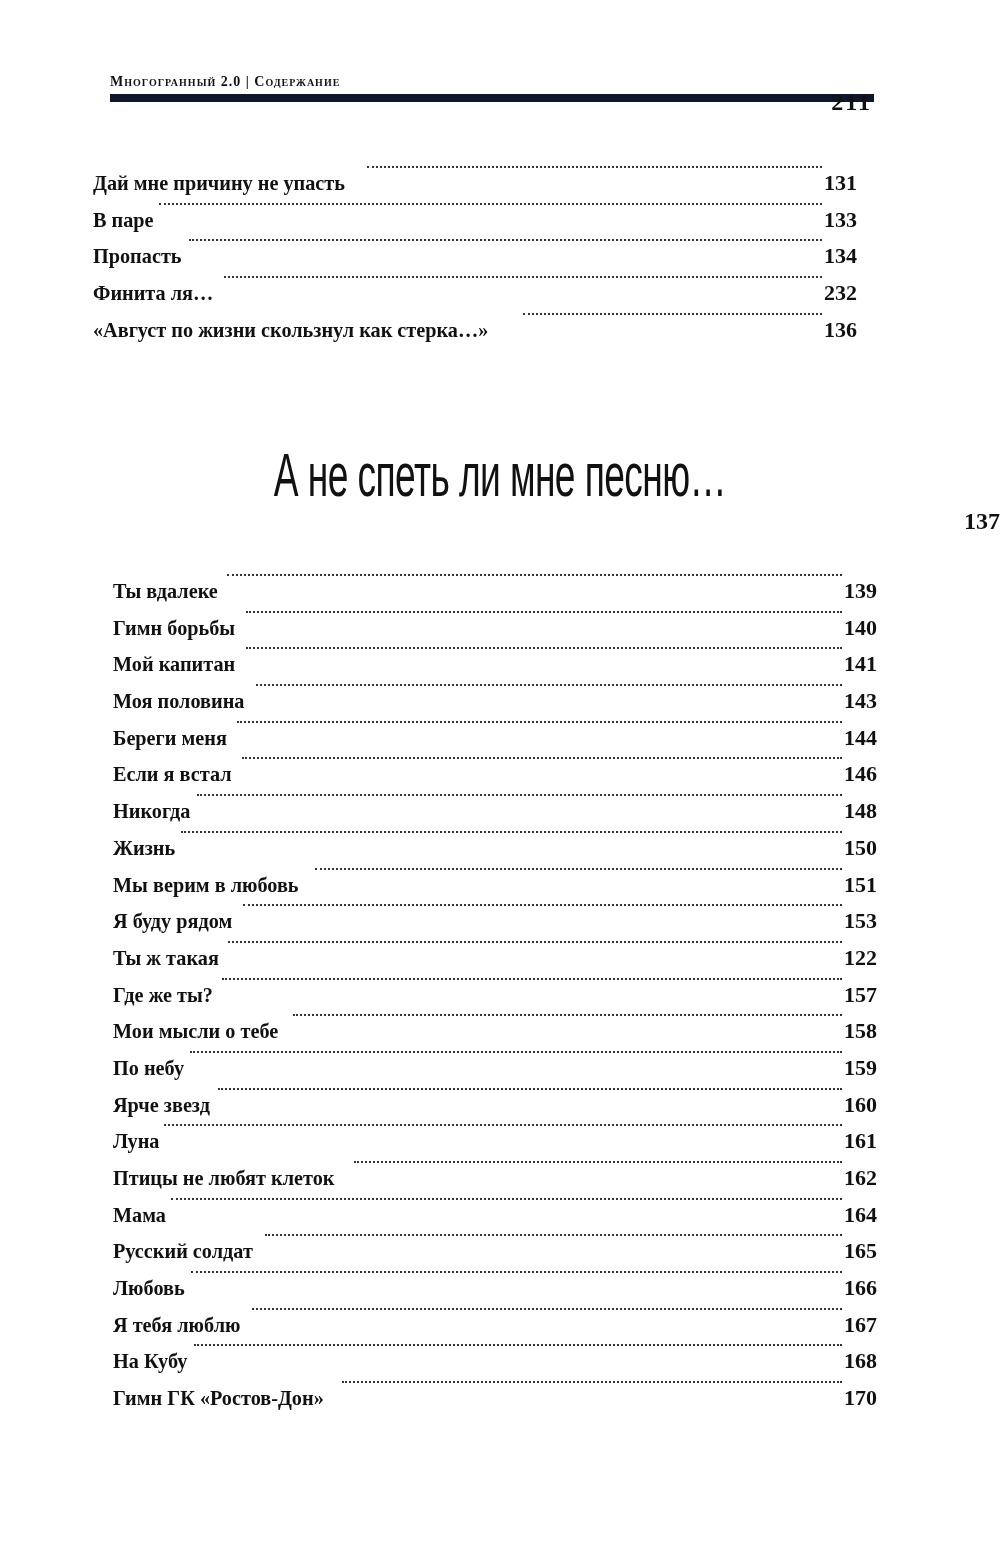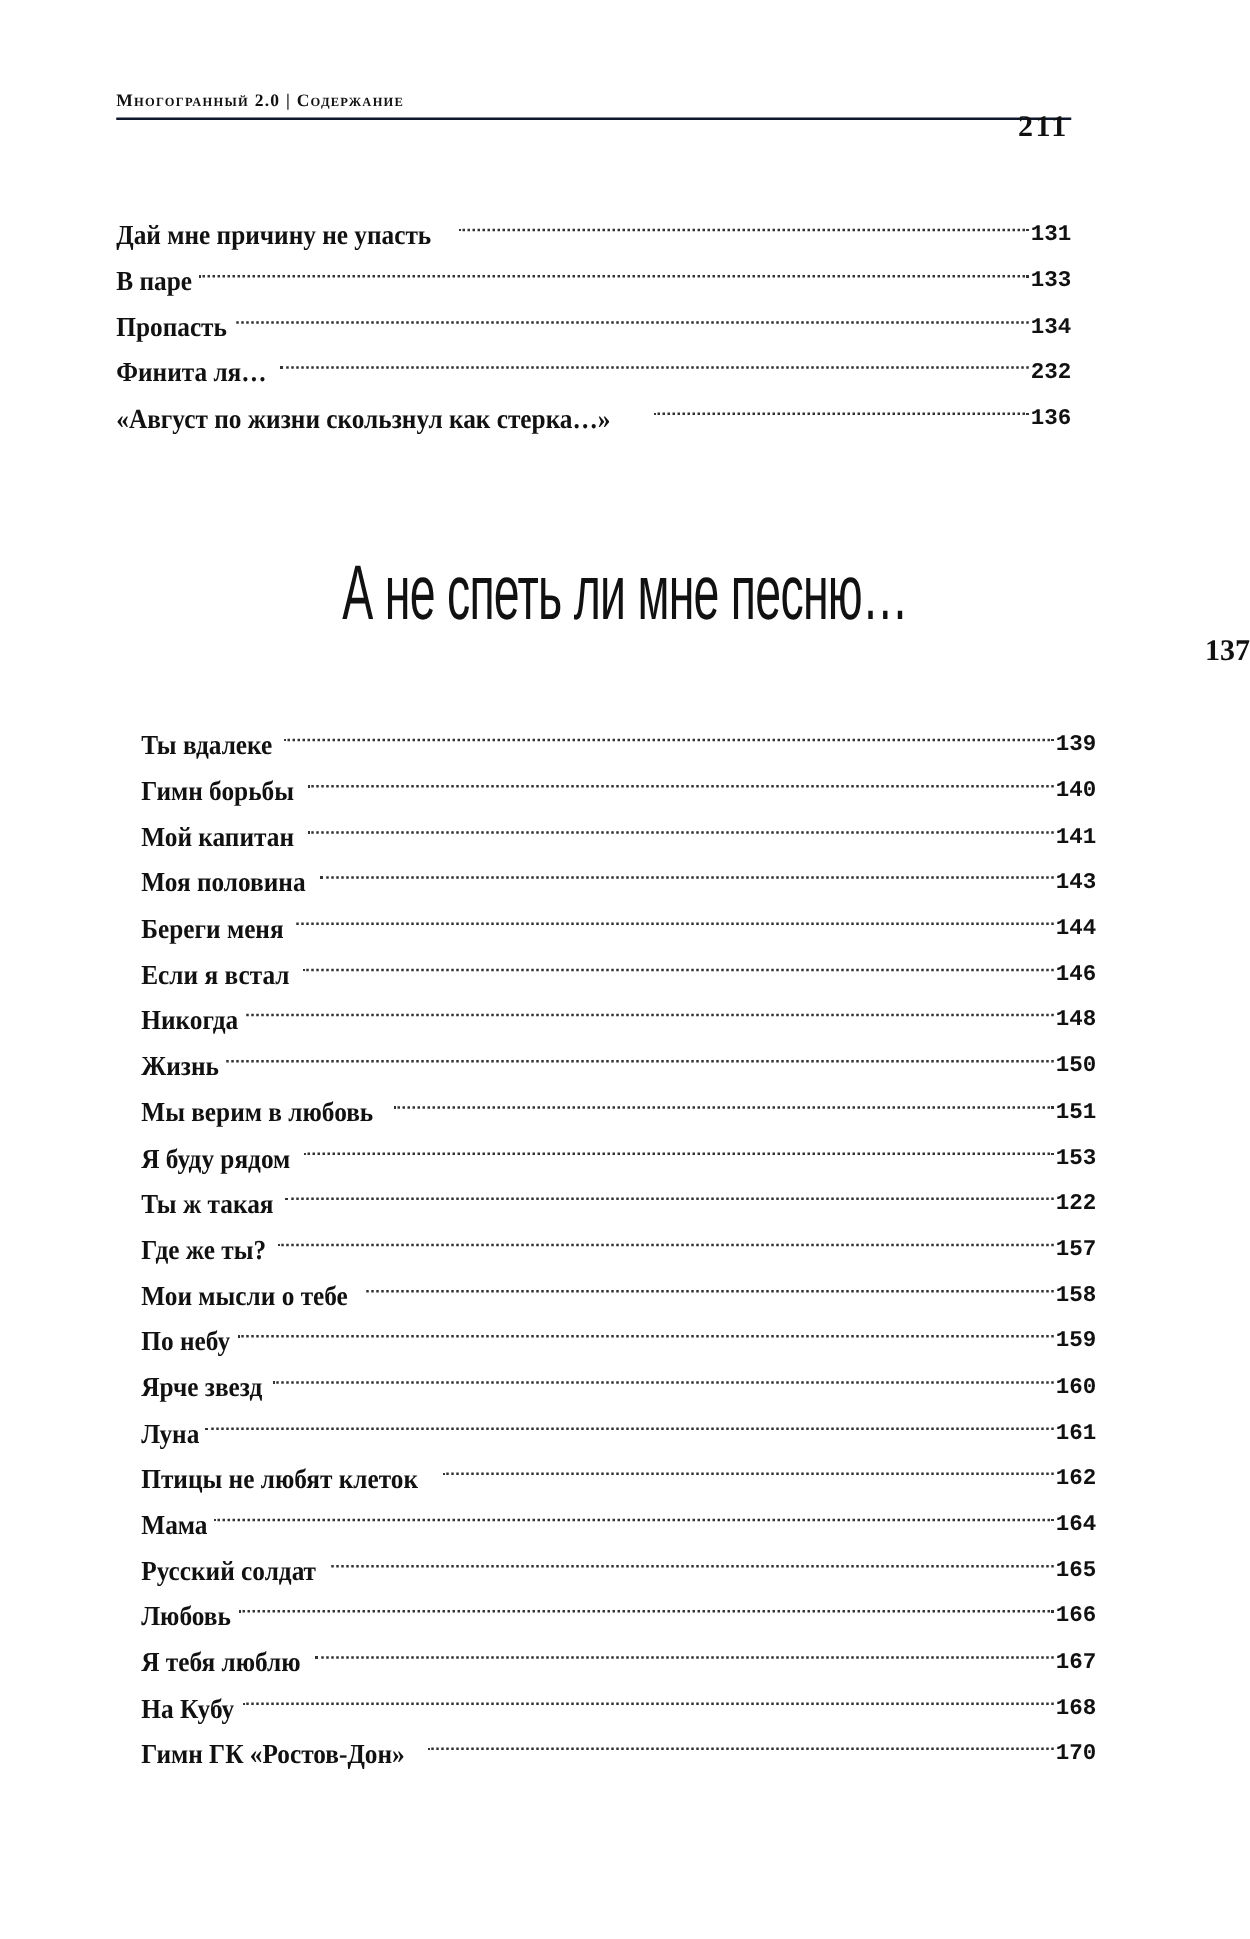--- a/index.html
+++ b/index.html
@@ -10,25 +10,25 @@
     body {
       width: 1000px;
       height: 1551px;
       position: relative;
       overflow: hidden;
       font-family: "Liberation Serif", "DejaVu Serif", serif;
       color: #111111;
     }
     .page-header {
       position: absolute;
-      left: 93px;
+      left: 110px;
       top: 66px;
       width: 764px;
       height: 28px;
-      border-bottom: 2px solid #0f172a;
+      border-bottom: 8px solid #0f172a;
     }
     .running-head {
       position: absolute;
       left: 0;
       top: 8px;
       font-size: 14px;
       font-weight: bold;
       font-variant: small-caps;
       letter-spacing: 1px;
     }
@@ -41,42 +41,41 @@
       letter-spacing: 2px;
       margin-top: 23px;
     }
     .toc {
       position: absolute;
       left: 93px;
       width: 764px;
     }
     .toc-row {
       display: flex;
-      align-items: center;
+      align-items: flex-start;
       height: 36.7px;
       font-size: 22px;
       font-weight: bold;
       font-family: "Liberation Serif", serif;
     }
     .toc-title {
       white-space: nowrap;
       transform: scaleX(0.92);
       transform-origin: left center;
     }
     .toc-dots {
       flex: 1;
       border-bottom: 2px dotted #333;
       margin: 0 2px 0 0;
       position: relative;
       top: -4px;
     }
     .toc-page {
       white-space: nowrap;
-      font-size: 18px;
-      font-family: Liberation Mono, monospace;
+      font-size: 22px;
     }
     .section-title {
       position: absolute;
       left: 0;
       width: 1000px;
       top: 440px;
       text-align: center;
       font-family: "Liberation Sans", sans-serif;
       font-size: 62px;
       font-weight: normal;

